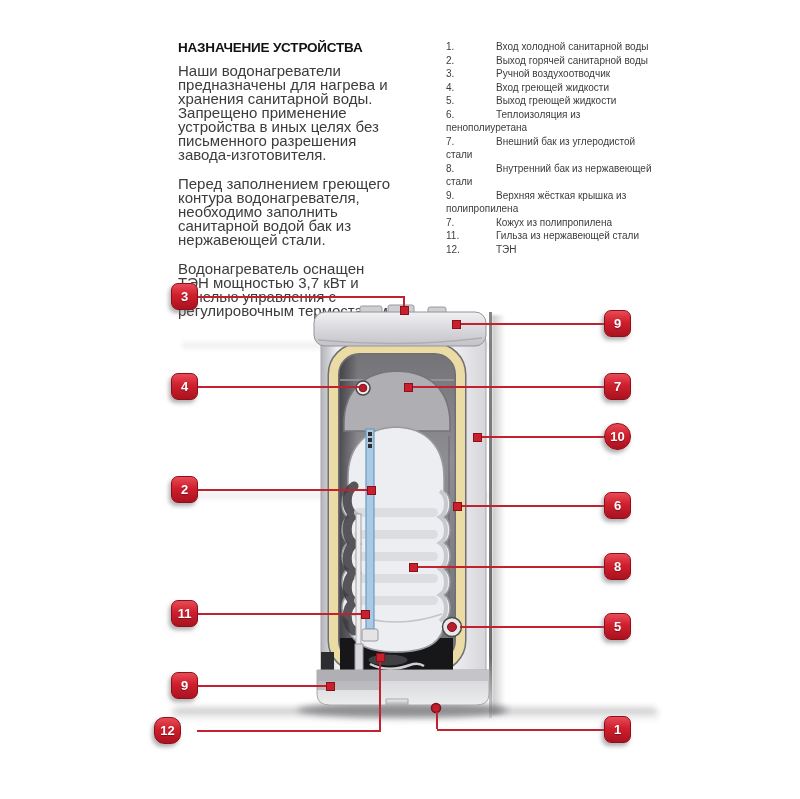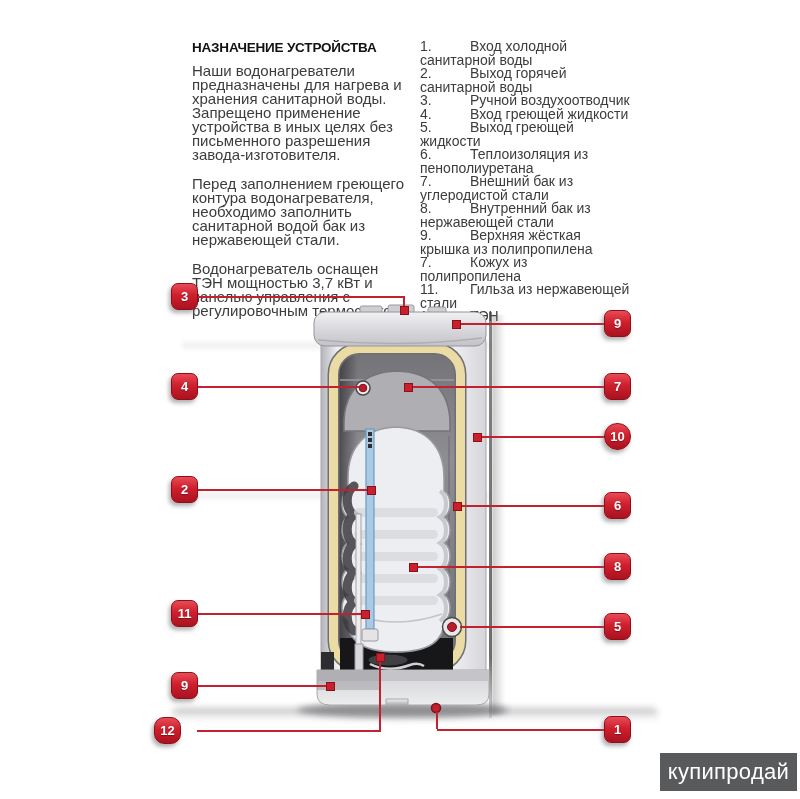--- a/index.html
+++ b/index.html
@@ -1,25 +1,25 @@
 <!DOCTYPE html>
 <html><head>
 <meta charset="utf-8">
 <style>
   html,body{margin:0;padding:0;background:#e9e9e9;}
   .page{
     position:relative;width:800px;height:799px;background:#ffffff;overflow:hidden;
     font-family:"Liberation Sans","DejaVu Sans",sans-serif;
   }
   
-  .left-panel{position:absolute;left:178px;top:40px;width:218px;color:#3c3c3c;margin-left:14px;}
+  .left-panel{position:absolute;left:178px;top:40px;width:218px;color:#3c3c3c;}
   .left-panel h1{font-size:13.5px;line-height:16px;color:#121212;margin:0 0 8px 0;letter-spacing:-.2px;}
   .left-panel p{font-size:15px;line-height:14px;margin:0 0 15px 0;}
   
-  .legend{position:absolute;left:420px;top:40px;width:212px;color:#3c3c3c;font-size:14px;line-height:13.5px;}
+  .legend{position:absolute;left:446px;top:40px;width:212px;color:#3c3c3c;font-size:10px;line-height:13.5px;}
   .legend .row{margin:0;}
   .legend .num{display:inline-block;width:50px;}
   
   .lbl{
     position:absolute;width:27px;height:27px;box-sizing:border-box;border-radius:7px;
     background:linear-gradient(180deg,#e84b57 0%,#cf1f2d 45%,#aa1220 100%);
     border:1px solid #8c0f19;color:#fff;font-weight:bold;font-size:13px;
     display:flex;align-items:center;justify-content:center;
     box-shadow:-2px 3px 4px rgba(110,110,115,.55);z-index:6;
     text-shadow:0 1px 1px rgba(0,0,0,.35);
@@ -208,15 +208,14 @@
   <div class="lbl" style="left:171px;top:672px;">9</div>
   <div class="lbl" style="left:154px;top:717px;border-radius:10px;">12</div>
   <div class="lbl" style="left:604px;top:310px;">9</div>
   <div class="lbl" style="left:604px;top:373px;">7</div>
   <div class="lbl" style="left:604px;top:423px;border-radius:13px;">10</div>
   <div class="lbl" style="left:604px;top:492px;">6</div>
   <div class="lbl" style="left:604px;top:553px;">8</div>
   <div class="lbl" style="left:604px;top:613px;">5</div>
   <div class="lbl" style="left:604px;top:716px;">1</div>
 
-  <div class="watermark">купипродай</div>
 
 </div>
 
 </body></html>

